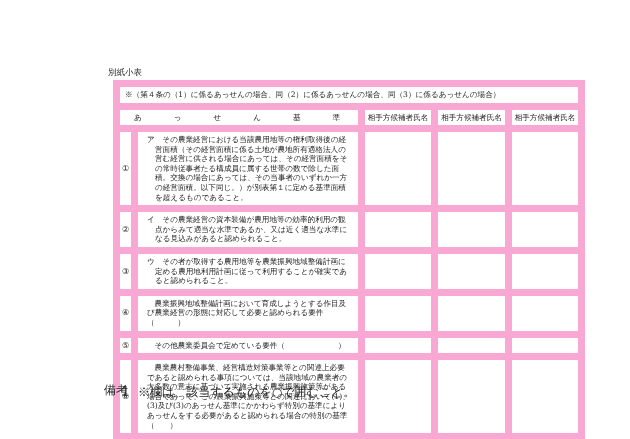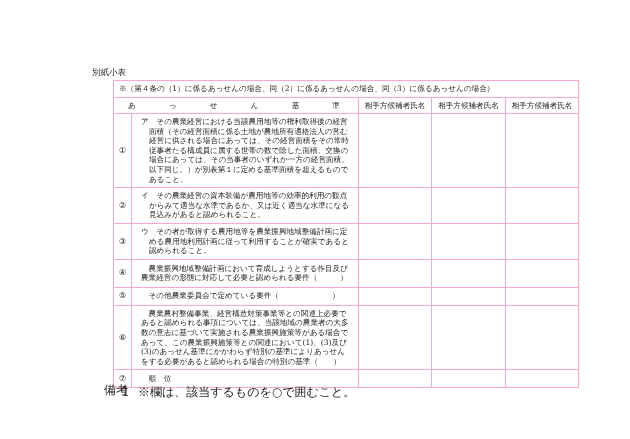--- a/index.html
+++ b/index.html
@@ -1,20 +1,20 @@
 <!DOCTYPE html>
 <html><head>
 <meta charset="utf-8">
 <style>
   html, body { margin:0; padding:0; }
   body { width:630px; height:439px; background:#ffffff; position:relative; overflow:hidden;
          font-family:"DejaVu Serif", "Liberation Serif", serif; color:#222; }
-  .title { position:absolute; left:92px; top:67px; font-size:8.5px; }
+  .title { position:absolute; left:108px; top:67px; font-size:8.5px; }
   table { position:absolute; left:113px; top:80px; border-collapse:collapse; table-layout:fixed; width:465px; }
-  td { border:1px solid #f9a8d4; font-size:7.6px; line-height:9.6px; vertical-align:middle; padding:0; }
+  td { border:7px solid #f9a8d4; font-size:7.6px; line-height:9.6px; vertical-align:middle; padding:0; }
   .hdr td { height:16px; padding-left:5px; }
   .colh td { height:15px; text-align:center; }
   .spread { display:flex; justify-content:space-between; padding:0 18px 0 14px; }
   .num { text-align:center; font-size:8px; }
   .body { padding:3px 6px 3px 9px; }
   .hang { padding-left:8px; text-indent:-8px; }
   .notes-title { position:absolute; left:104px; top:382px; font-size:12px; }
   .note { position:absolute; left:122px; top:384px; font-size:12px; }
   .note .n { display:inline-block; width:16px; }
 </style>

